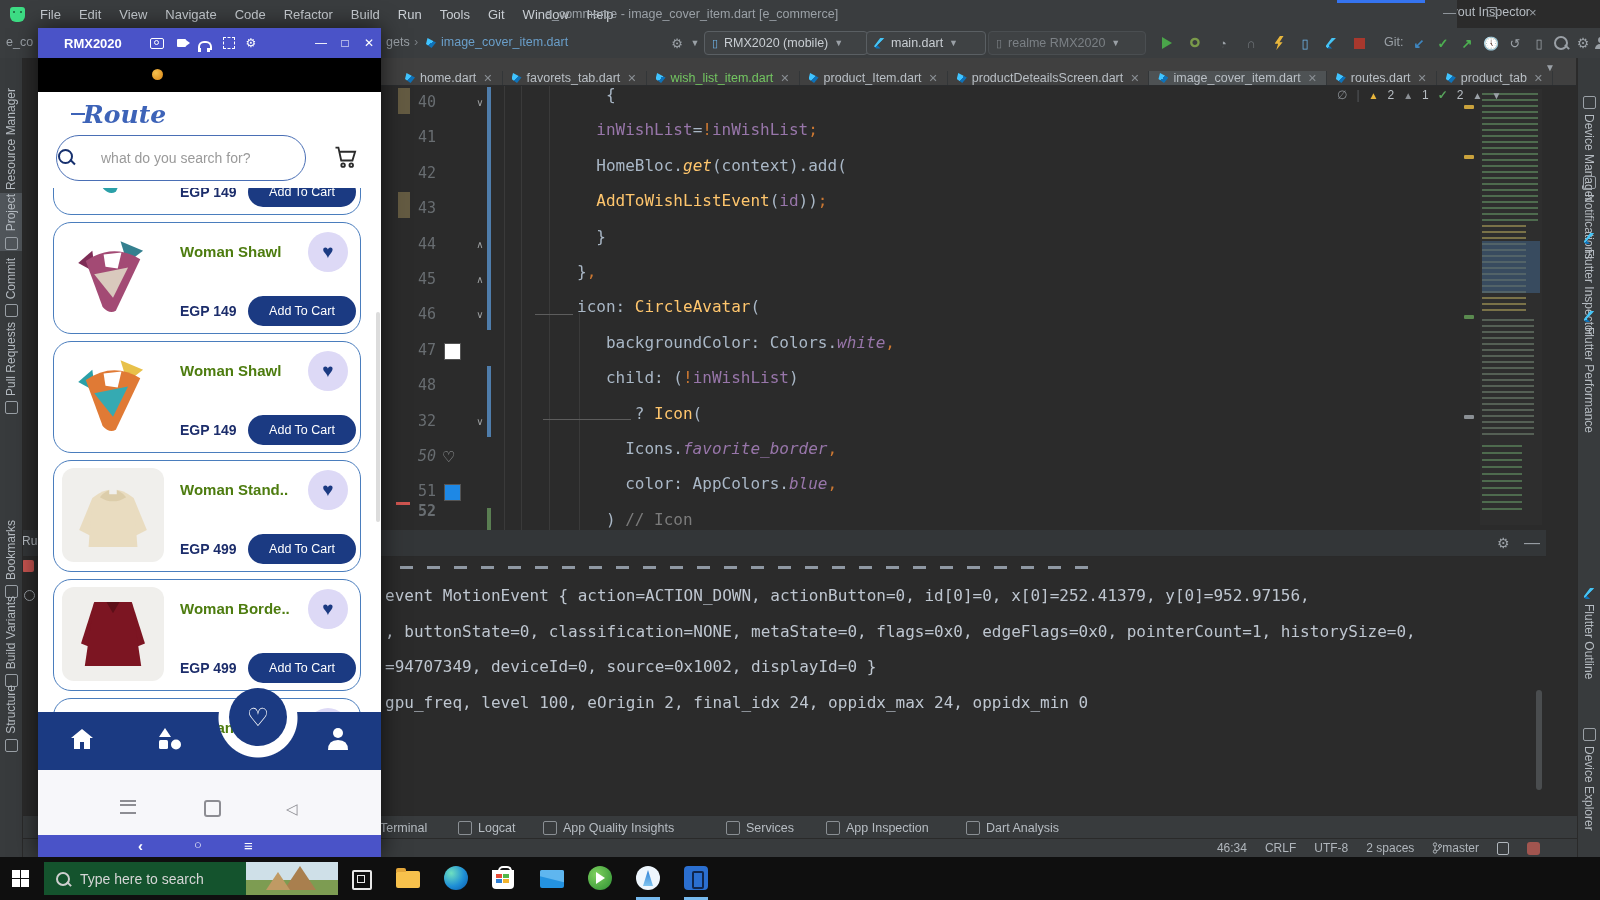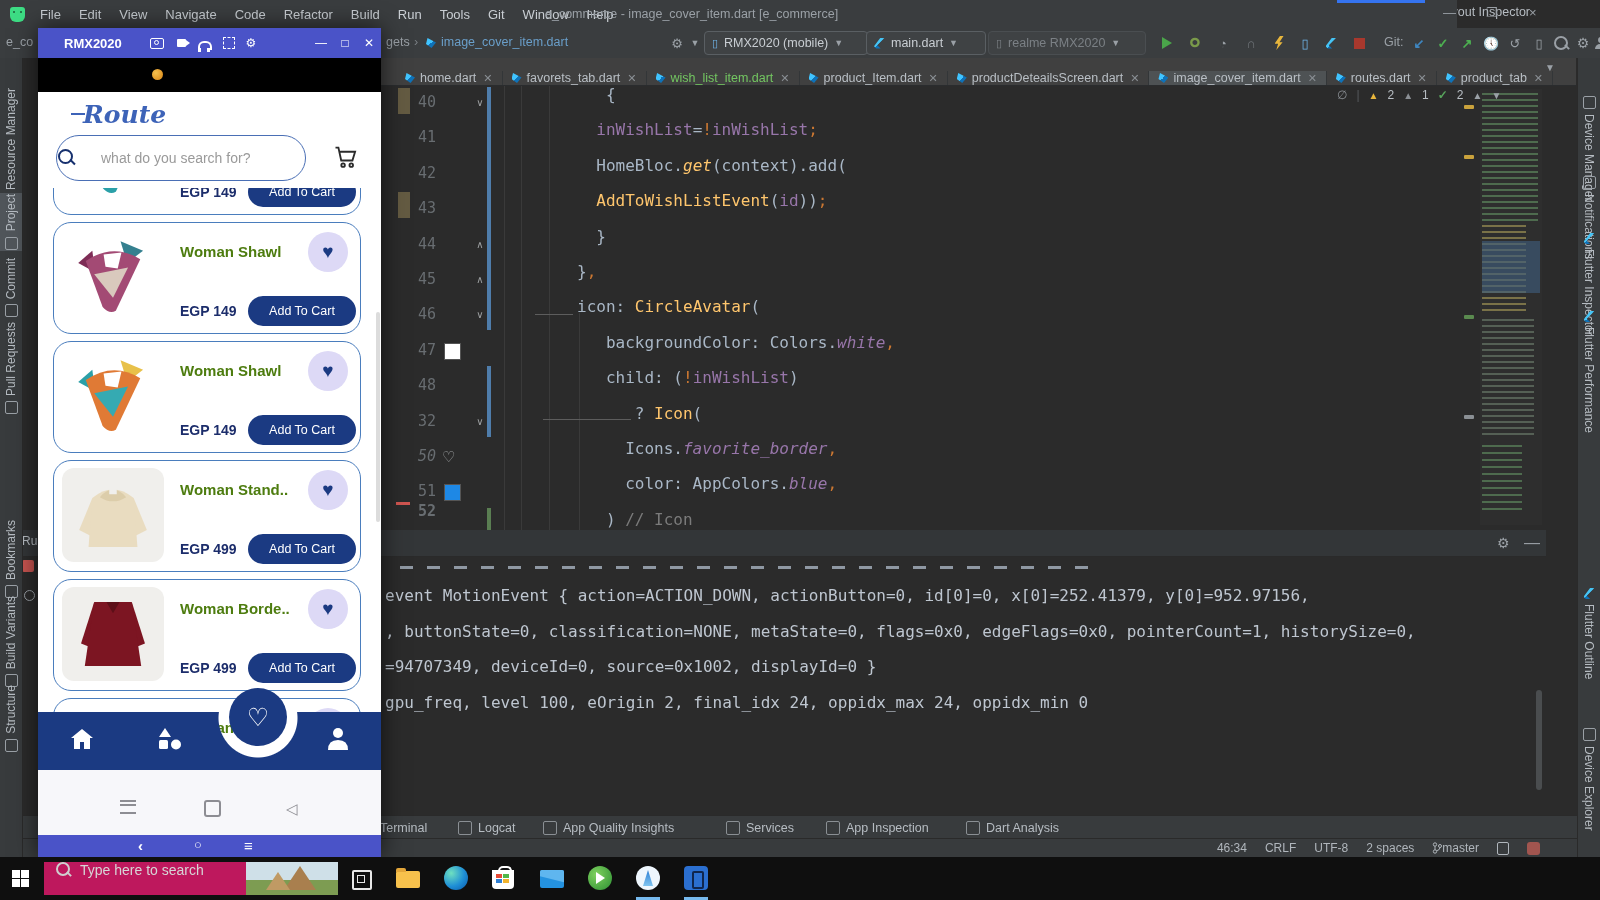--- a/index.html
+++ b/index.html
@@ -152,21 +152,21 @@
   #and-menu{left:82px;width:16px;height:10px;border-top:2px solid #8d8d93;border-bottom:2px solid #8d8d93}
   #and-menu:after{content:"";display:block;margin-top:2px;height:2px;background:#8d8d93}
   #and-home{left:166px;width:13px;height:13px;border:2px solid #8d8d93;border-radius:3px}
   #and-back{left:248px;font-size:15px}
   #purple-bar{position:absolute;left:0;top:807px;width:100%;height:22px;background:#4a53c8;color:#fff}
   .pb-ico{position:absolute;top:2px;font-size:15px;font-weight:bold}
   
   #taskbar{position:absolute;left:0;top:857px;width:1600px;height:43px;background:#0f0f0f;z-index:60}
   .winlogo{position:absolute;left:12px;top:13px;width:17px;height:17px;display:grid;grid-template-columns:8px 8px;grid-template-rows:8px 8px;gap:1px}
   .winlogo span{background:#fff}
-  #tb-search{position:absolute;left:44px;top:5px;width:294px;height:33px;background:#be185d;display:flex;overflow:hidden}
+  #tb-search{position:absolute;left:44px;top:5px;width:294px;height:33px;background:#14532d;display:flex;align-items:center;overflow:hidden}
   #tb-search-glass{position:relative;width:10px;height:10px;border:2px solid #cfcfcf;border-radius:50%;margin:0 10px 0 12px;flex:none}
   #tb-search-glass:after{content:"";position:absolute;left:8px;top:9px;width:6px;height:2px;background:#cfcfcf;transform:rotate(45deg)}
   #tb-search-text{font-size:14px;color:#d6d6d6;white-space:nowrap}
   #tb-search-img{position:absolute;right:0;top:0;width:92px;height:33px;
     background:linear-gradient(180deg,#cfe0e8 0 55%,#7d9c52 55% 100%)}
   #tb-search-img:before{content:"";position:absolute;left:38px;top:4px;width:0;height:0;
     border-left:16px solid transparent;border-right:16px solid transparent;border-bottom:24px solid #a97f4e}
   #tb-search-img:after{content:"";position:absolute;left:20px;top:10px;width:0;height:0;
     border-left:12px solid transparent;border-right:12px solid transparent;border-bottom:18px solid #c09a64}
   #task-view{position:absolute;left:352px;top:13px;width:16px;height:16px;border:2px solid #e8e8e8;border-radius:2px}

